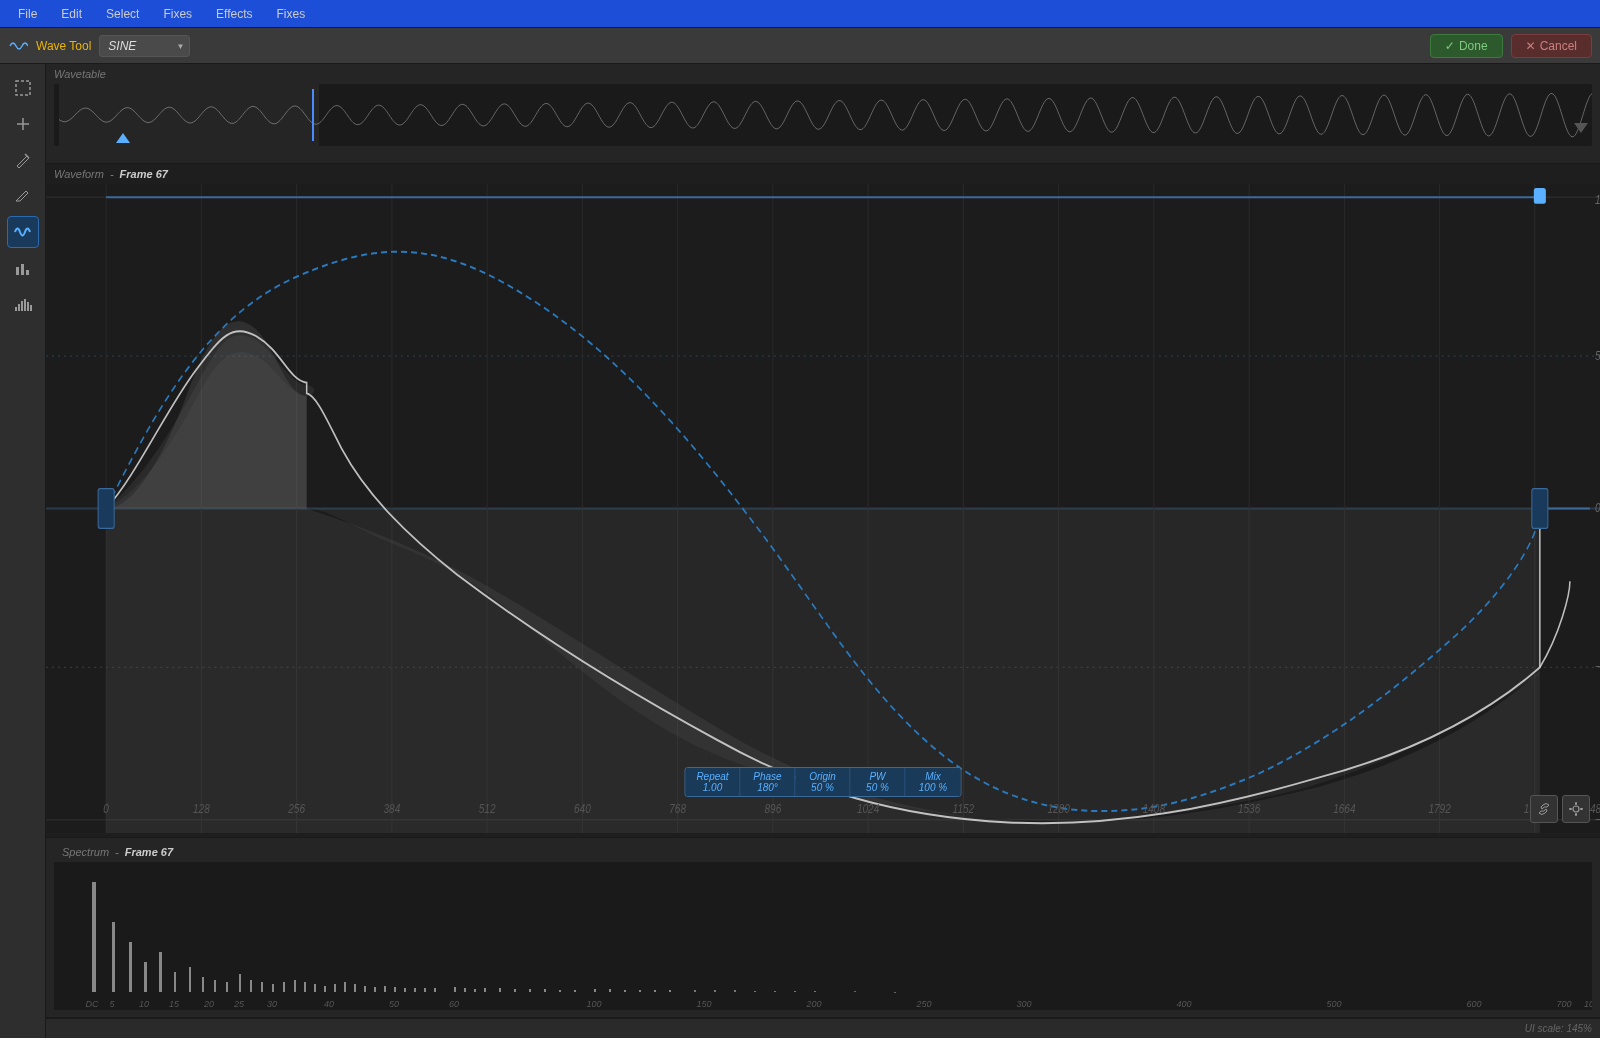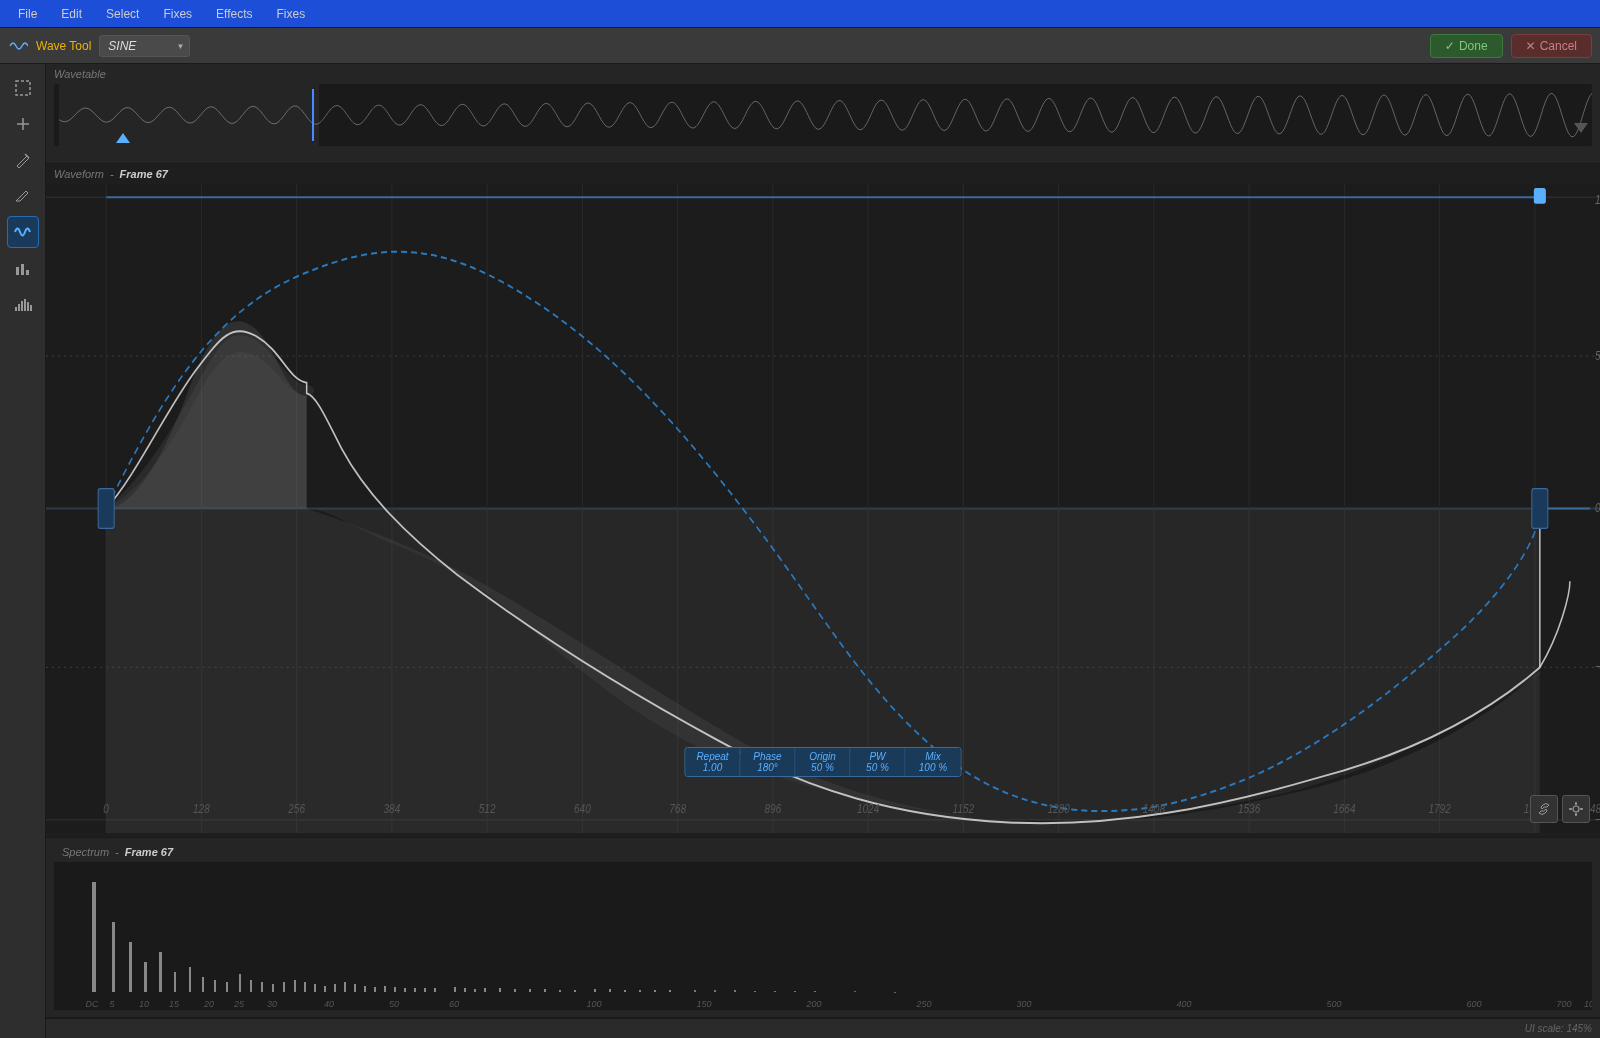--- a/index.html
+++ b/index.html
@@ -196,21 +196,21 @@
       color: #ccc;
       font-weight: bold;
     }
     #waveform-canvas-container {
       position: relative;
       width: 100%;
       height: calc(100% - 24px);
     }
     .params-overlay {
       position: absolute;
-      bottom: 56px;
+      bottom: 36px;
       left: 50%;
       transform: translateX(-50%);
       display: flex;
       border: 1px solid #3a6a9a;
       border-radius: 3px;
       overflow: hidden;
     }
     .param-cell {
       background: #1a3a5a;
       border-right: 1px solid #2a5a8a;

